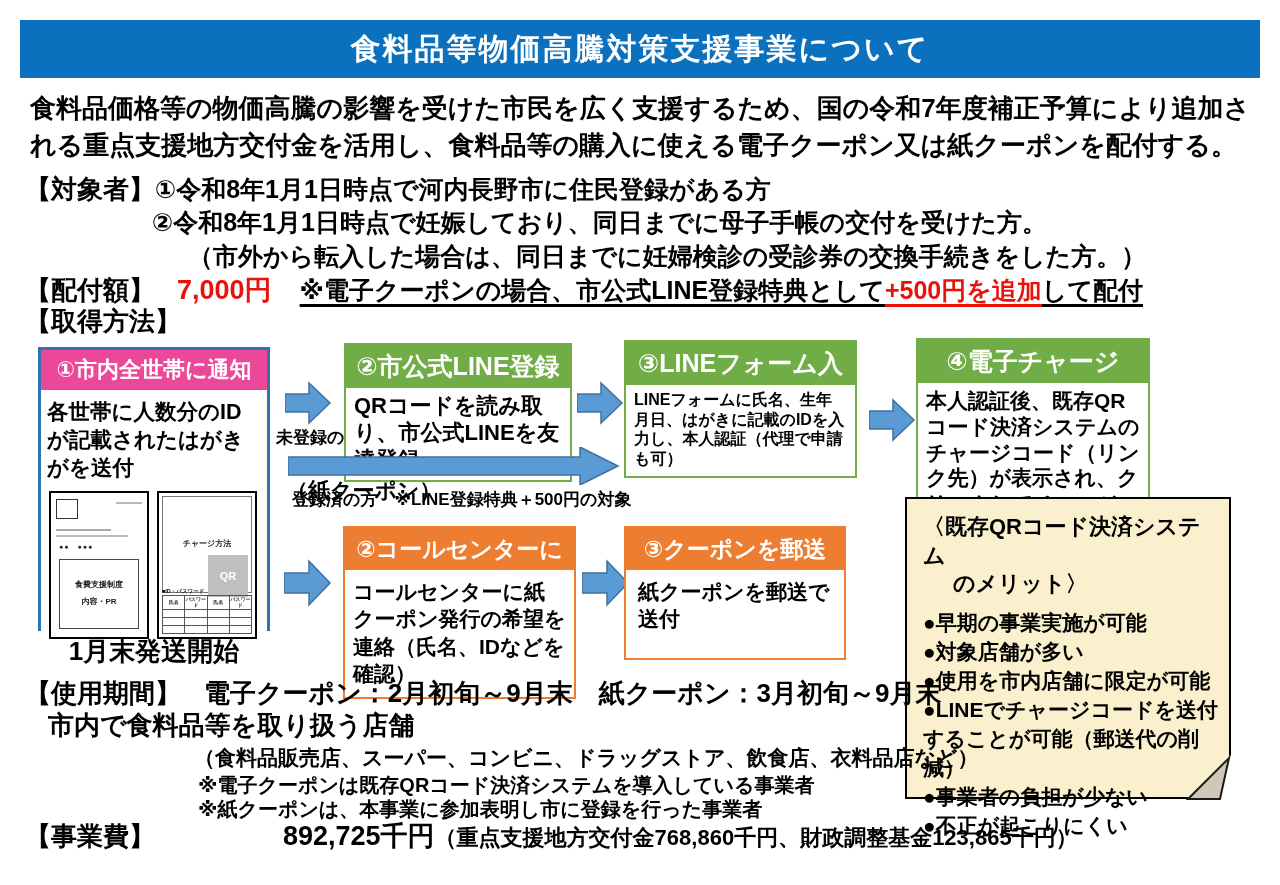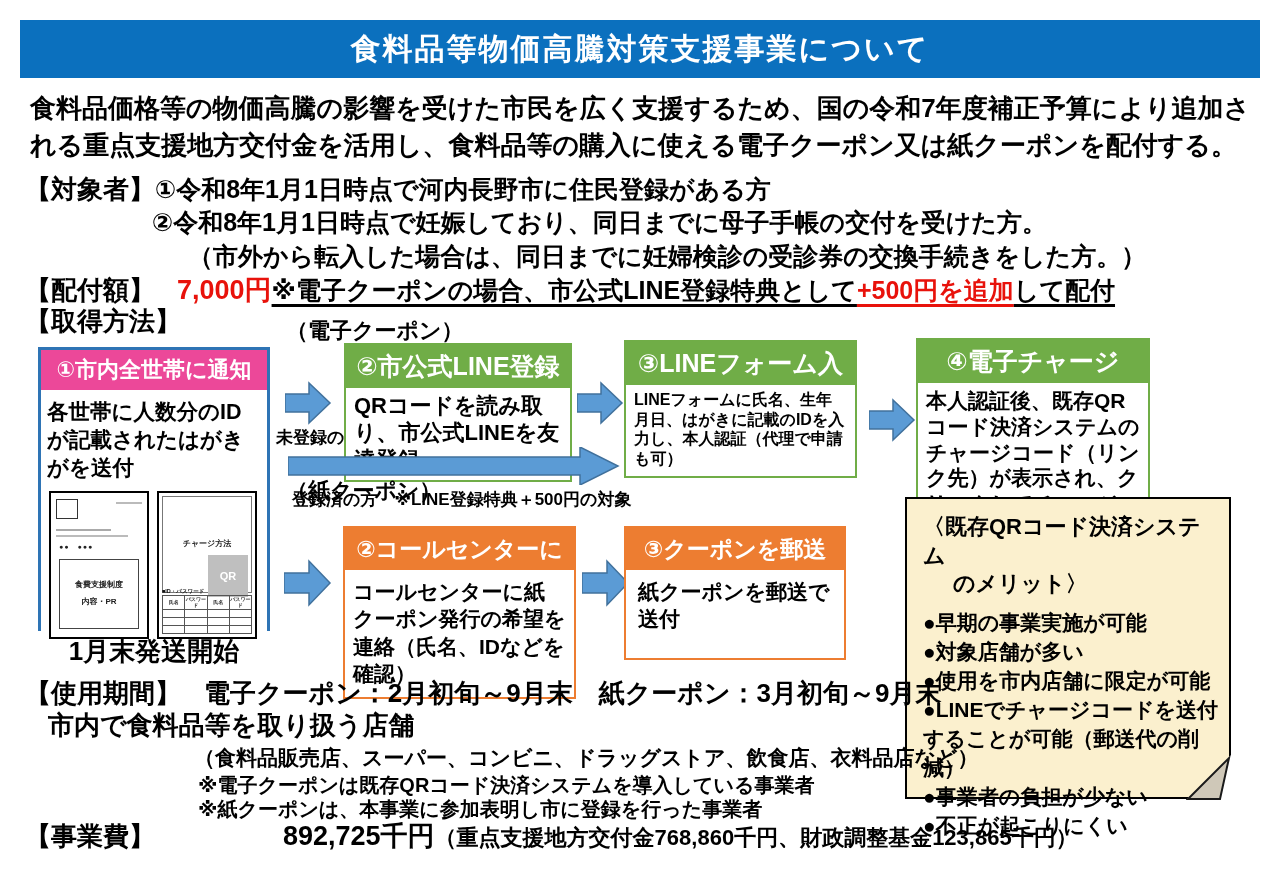--- a/index.html
+++ b/index.html
@@ -85,27 +85,26 @@
   <div class="abs row" style="left:25px; top:172px;">
     <span class="lbl">【対象者】</span>
     <span class="big">①令和8年1月1日時点で河内長野市に住民登録がある方</span>
   </div>
   <div class="abs big" style="left:152px; top:206px;">②令和8年1月1日時点で妊娠しており、同日までに母子手帳の交付を受けた方。</div>
   <div class="abs big" style="left:188px; top:240px;">（市外から転入した場合は、同日までに妊婦検診の受診券の交換手続きをした方。）</div>
 
   <div class="abs row" style="left:25px; top:272px;">
     <span class="lbl">【配付額】</span>
     <span class="red" style="font-size:27px; margin-left:22px;">7,000円</span>
-    <span style="">
+    <span style="margin-left:28px;">
       <span class="big uline">※電子クーポンの場合、市公式LINE登録特典として</span><span class="big uline red">+500円を追加</span><span class="big uline">して配付</span>
     </span>
   </div>
 
   <div class="abs lbl" style="left:25px; top:304px;">【取得方法】</div>
-  <div class="abs flow-label" style="left:286px; top:316px;">（電子クーポン）</div>
 
   <div class="flowbox blue-box" style="left:38px; top:347px; width:232px; height:284px;">
     <div class="hd">①市内全世帯に通知</div>
     <div class="bd" style="padding:9px 6px 0; font-size:21.5px; line-height:1.3;">
       <div>各世帯に人数分のIDが記載されたはがきがを送付</div>
       <div class="cards">
 
         <div class="postcard">
           <div class="stamp"></div>
           <div class="pline" style="right:5px; top:9px; width:26px; background:#bbb;"></div>

